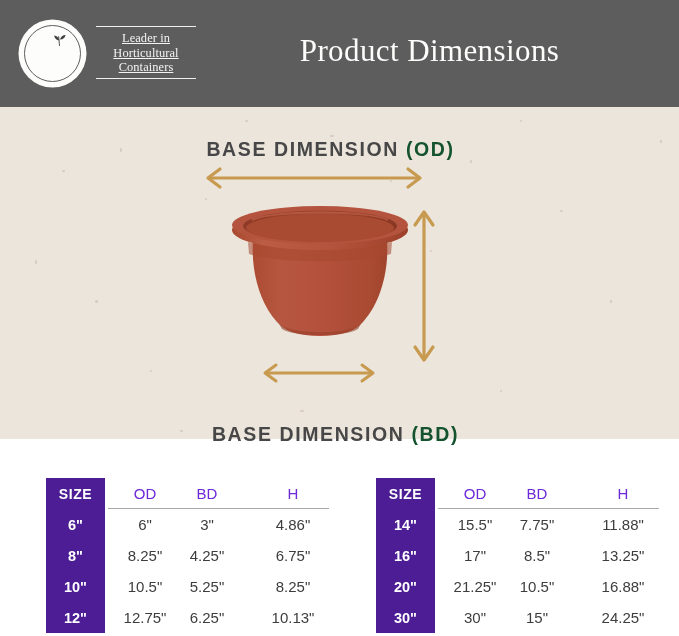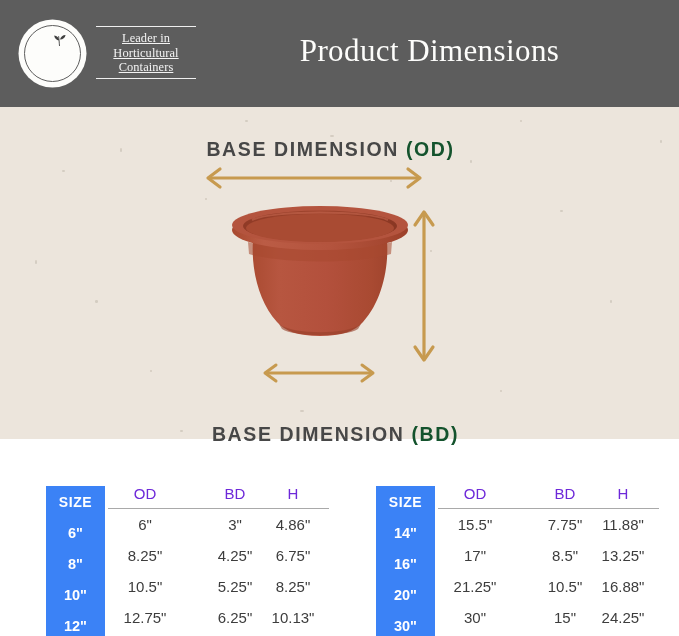--- a/index.html
+++ b/index.html
@@ -109,37 +109,37 @@
   .tables{position:absolute;left:0;top:478px;width:679px;height:150px;}
   .tbl{
     position:absolute;top:0;width:283px;
     font-family:"Liberation Sans", sans-serif;
   }
   .tbl.left{left:46px;}
   .tbl.right{left:376px;}
 
   .trow{position:relative;height:31px;}
   .sizecell{
-    position:absolute;left:0;top:8px;width:59px;height:31px;
-    background:#3b82f6;
+    position:absolute;left:0;top:0;width:59px;height:31px;
+    background:#4c1d95;
     color:#ffffff;
     font-size:14.5px;font-weight:700;
     display:flex;align-items:center;justify-content:center;
     box-sizing:border-box;
   }
   .trow.head .sizecell{font-size:14px;letter-spacing:.6px;}
   .cell{
     position:absolute;top:0;height:31px;
     display:flex;align-items:center;justify-content:center;
     font-size:15px;color:#3d3d3d;
     width:74px;
   }
   .trow.head .cell{font-size:15px;color:#6d28d9;font-weight:400;}
   .c-od{left:62px;}
-  .c-bd{left:152px;}
+  .c-bd{left:124px;}
   .c-h{left:210px;}
   .hrule{
     position:absolute;left:62px;top:30px;width:221px;height:1.2px;background:#a9a9a9;
   }
 </style>
 </head>
 <body>
 
 <div id="page">
 

